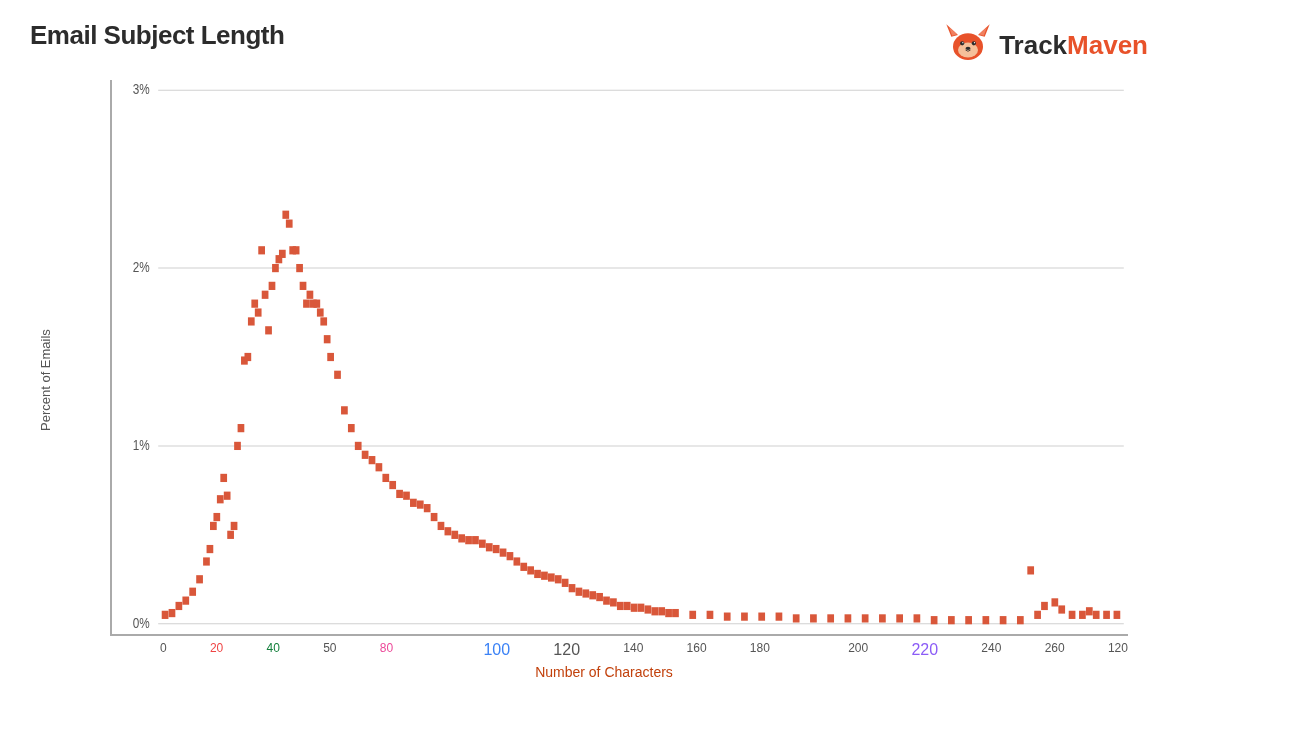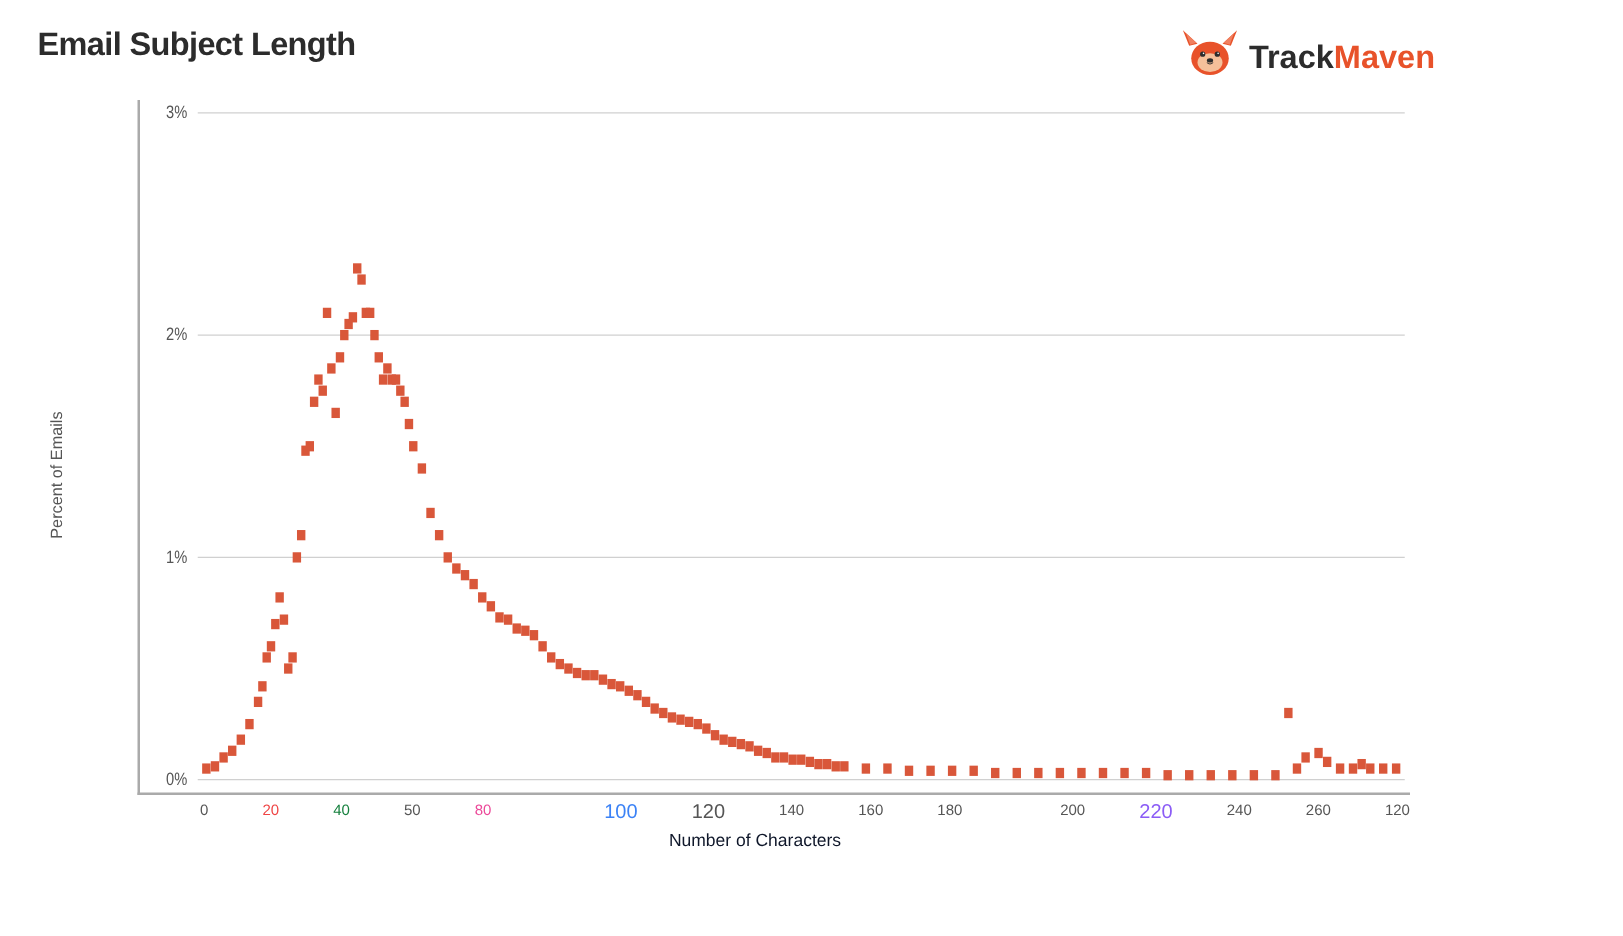--- a/index.html
+++ b/index.html
@@ -76,21 +76,21 @@
       font-size: 12px;
       color: #555;
       margin-top: 5px;
     }
     .x-axis-label-wrap {
       text-align: center;
     }
     .x-label-title {
       text-align: center;
       font-size: 14px;
-      color: #0f172a;
+      color: #c2410c;
       margin-top: 5px;
     }
     svg.scatter {
       position: absolute;
       top: 0;
       left: 0;
       width: 100%;
       height: 100%;
     }
   </style>

